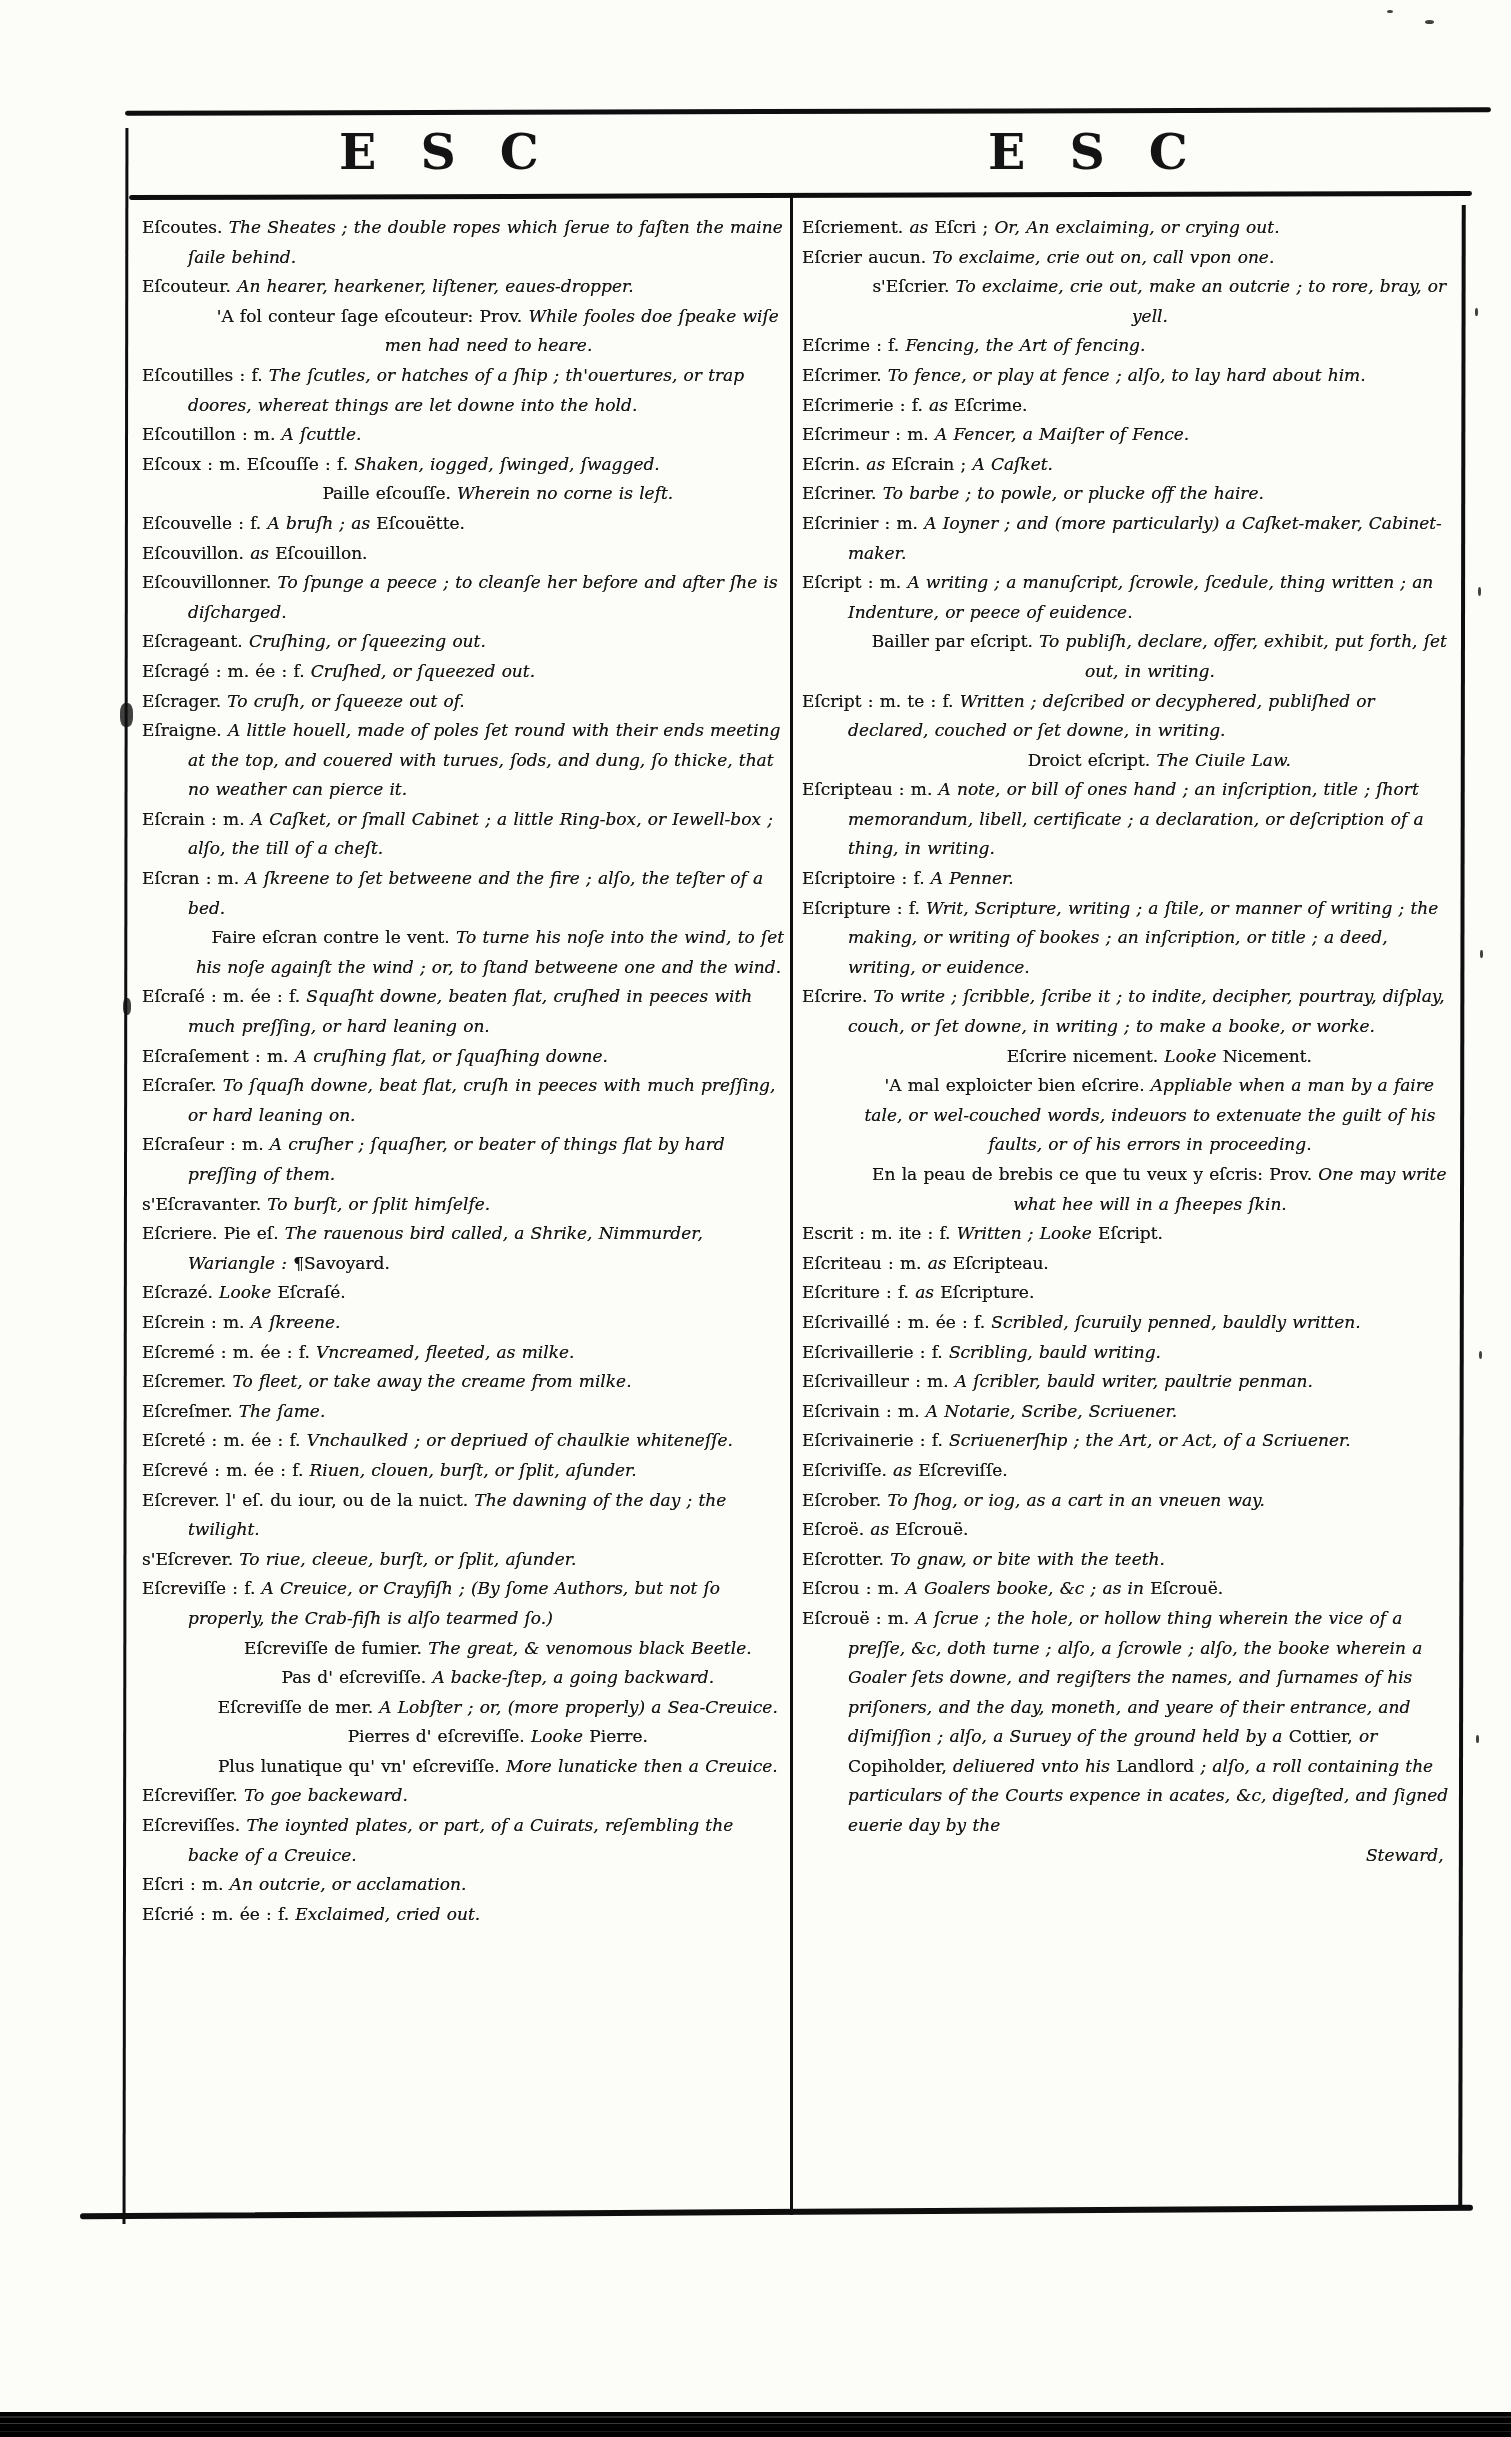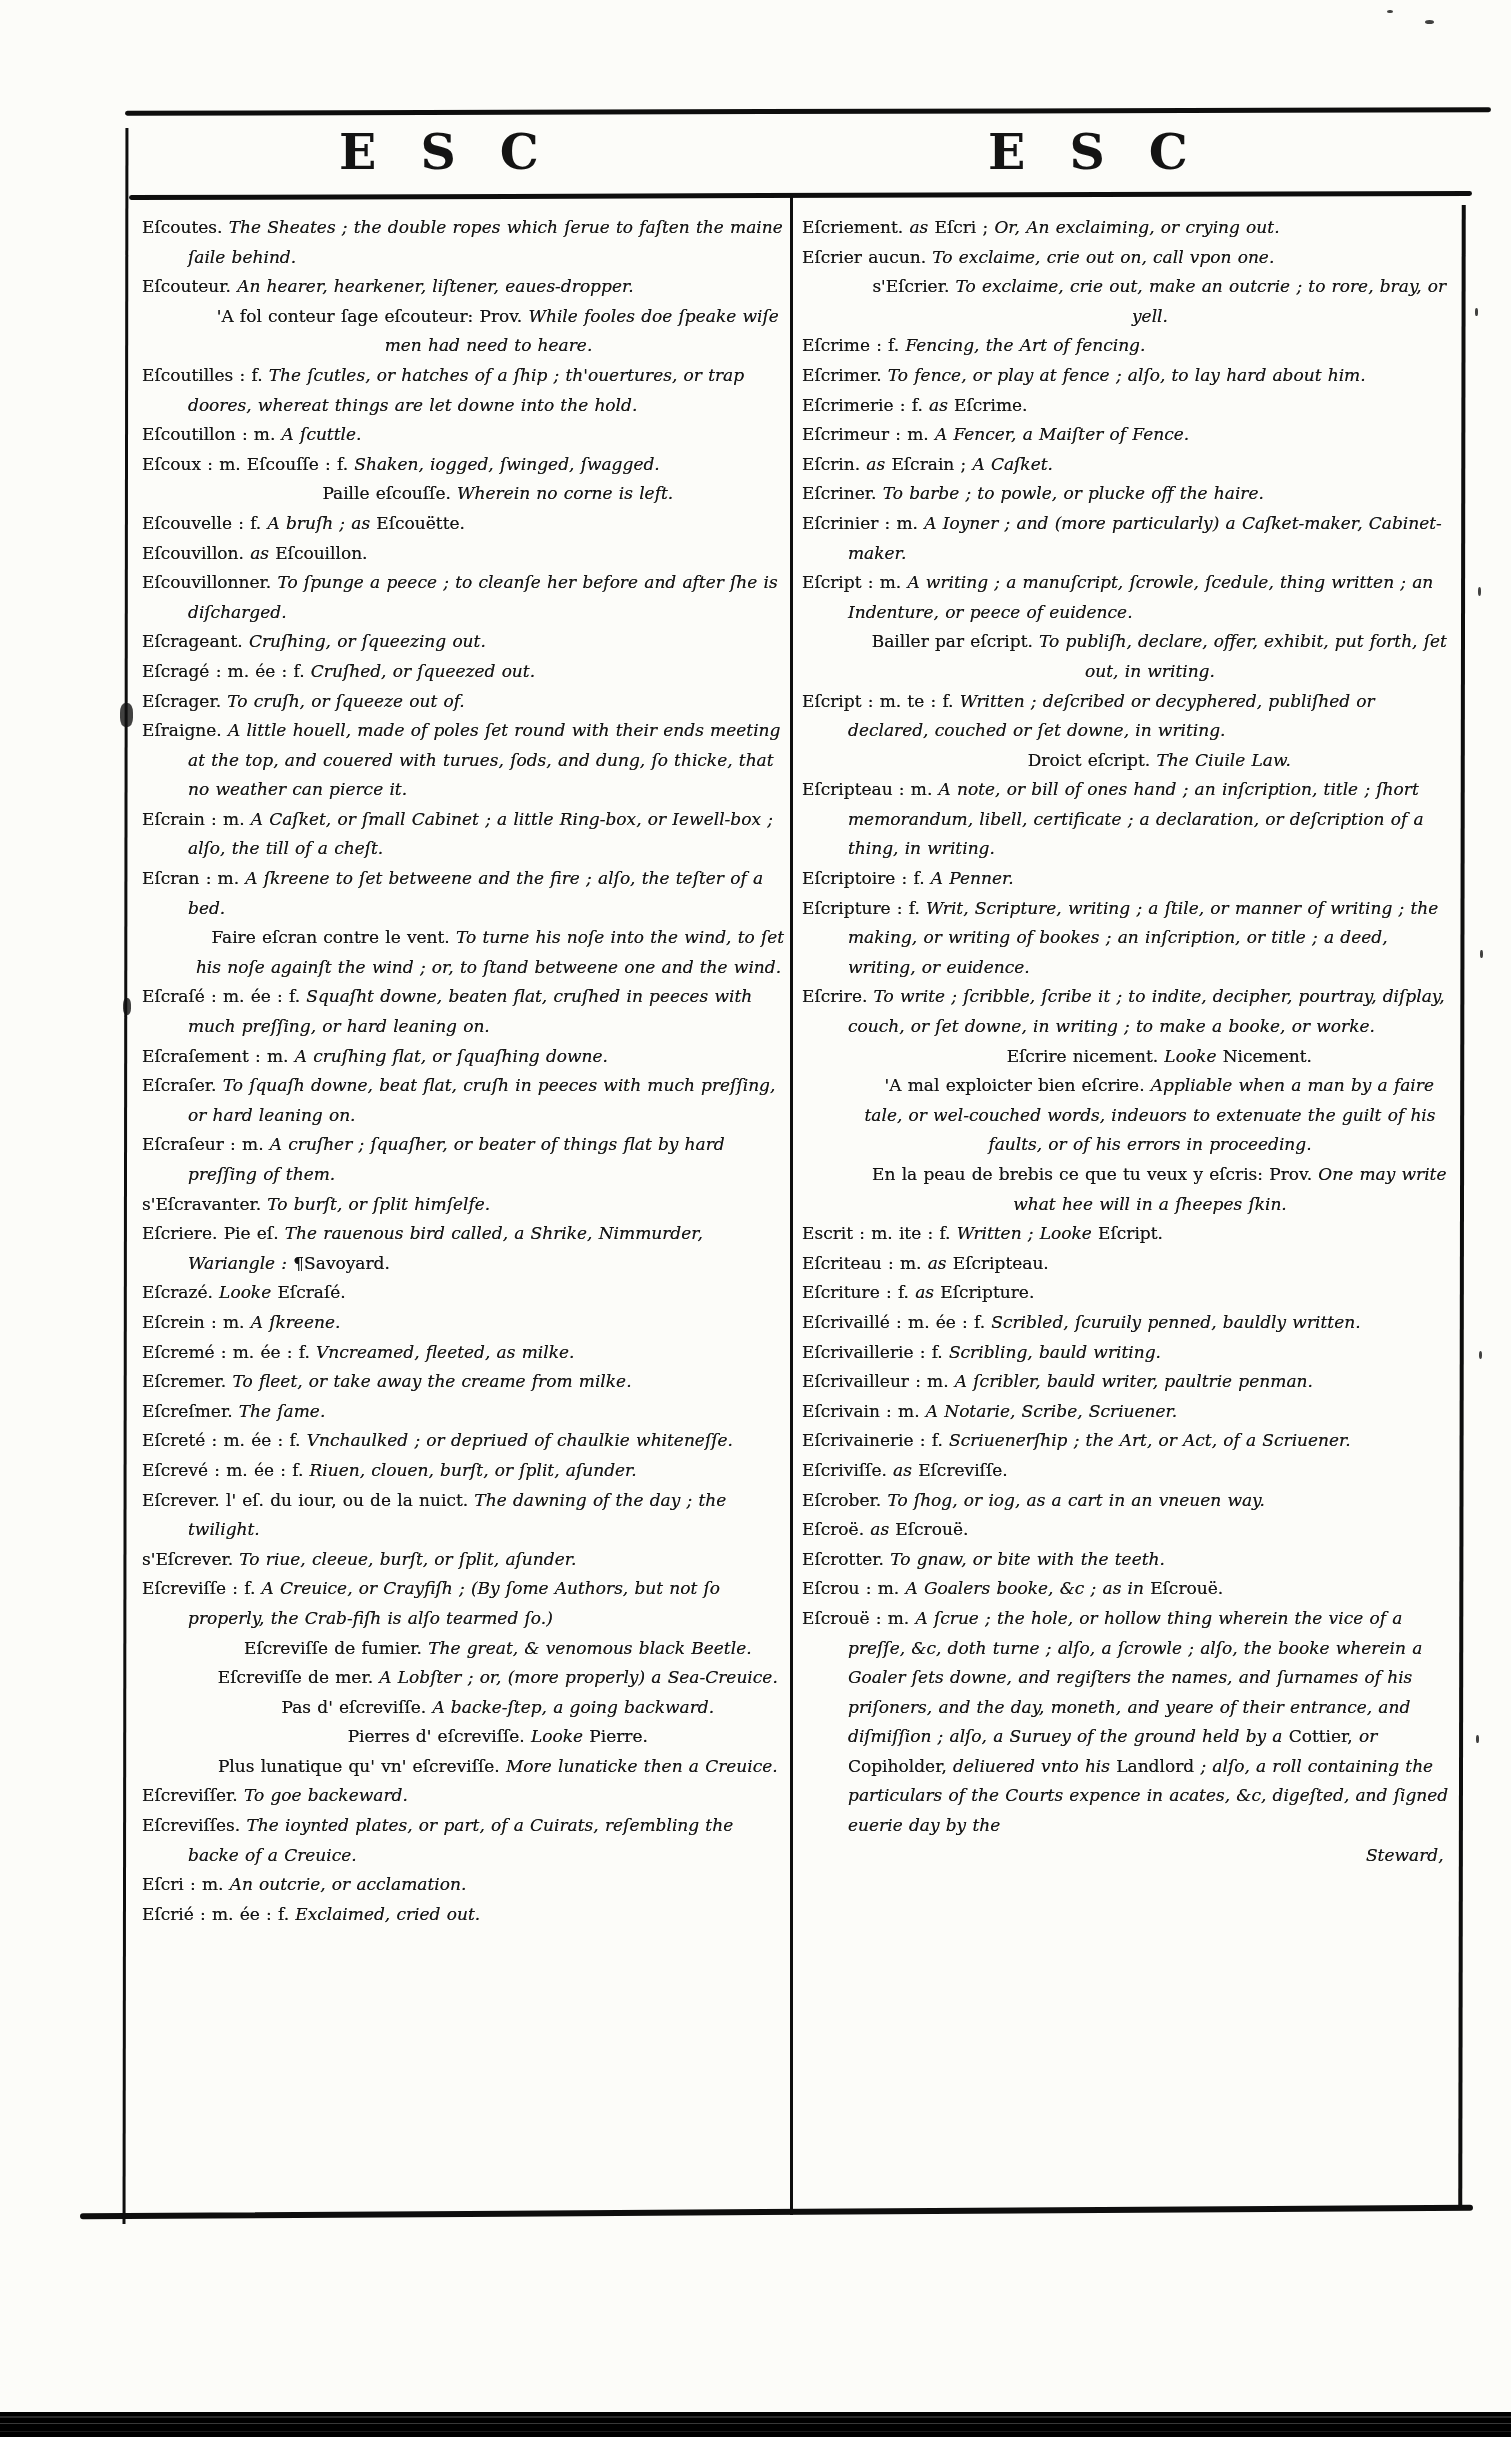--- a/index.html
+++ b/index.html
@@ -81,22 +81,22 @@
     <p class="entry"><span class="r">Eſcrein : m. </span><span class="i">A ſkreene.</span></p>
     <p class="entry"><span class="r">Eſcremé : m. ée : f. </span><span class="i">Vncreamed, fleeted, as milke.</span></p>
     <p class="entry"><span class="r">Eſcremer. </span><span class="i">To fleet, or take away the creame from milke.</span></p>
     <p class="entry"><span class="r">Eſcreſmer. </span><span class="i">The ſame.</span></p>
     <p class="entry"><span class="r">Eſcreté : m. ée : f. </span><span class="i">Vnchaulked ; or depriued of chaulkie whiteneſſe.</span></p>
     <p class="entry"><span class="r">Eſcrevé : m. ée : f. </span><span class="i">Riuen, clouen, burſt, or ſplit, aſunder.</span></p>
     <p class="entry"><span class="r">Eſcrever. l' eſ. du iour, ou de la nuict. </span><span class="i">The dawning of the day ; the twilight.</span></p>
     <p class="entry"><span class="r">s'Eſcrever. </span><span class="i">To riue, cleeue, burſt, or ſplit, aſunder.</span></p>
     <p class="entry"><span class="r">Eſcreviſſe : f. </span><span class="i">A Creuice, or Crayfiſh ; (By ſome Authors, but not ſo properly, the Crab-fiſh is alſo tearmed ſo.)</span></p>
     <p class="entry sub"><span class="r">Eſcreviſſe de fumier. </span><span class="i">The great, &amp; venomous black Beetle.</span></p>
+    <p class="entry sub"><span class="r">Pas d' eſcreviſſe. </span><span class="i">A backe-ſtep, a going backward.</span></p>
     <p class="entry sub"><span class="r">Eſcreviſſe de mer. </span><span class="i">A Lobſter ; or, (more properly) a Sea-Creuice.</span></p>
-    <p class="entry sub"><span class="r">Pas d' eſcreviſſe. </span><span class="i">A backe-ſtep, a going backward.</span></p>
     <p class="entry sub"><span class="r">Pierres d' eſcreviſſe. </span><span class="i">Looke </span><span class="r">Pierre.</span></p>
     <p class="entry sub"><span class="r">Plus lunatique qu' vn' eſcreviſſe. </span><span class="i">More lunaticke then a Creuice.</span></p>
     <p class="entry"><span class="r">Eſcreviſſer. </span><span class="i">To goe backeward.</span></p>
     <p class="entry"><span class="r">Eſcreviſſes. </span><span class="i">The ioynted plates, or part, of a Cuirats, reſembling the backe of a Creuice.</span></p>
     <p class="entry"><span class="r">Eſcri : m. </span><span class="i">An outcrie, or acclamation.</span></p>
     <p class="entry"><span class="r">Eſcrié : m. ée : f. </span><span class="i">Exclaimed, cried out.</span></p>
   </div>
 <div class="col" id="col-right">
     <p class="entry"><span class="r">Eſcriement. </span><span class="i">as </span><span class="r">Eſcri ; </span><span class="i">Or, An exclaiming, or crying out.</span></p>
     <p class="entry"><span class="r">Eſcrier aucun. </span><span class="i">To exclaime, crie out on, call vpon one.</span></p>

